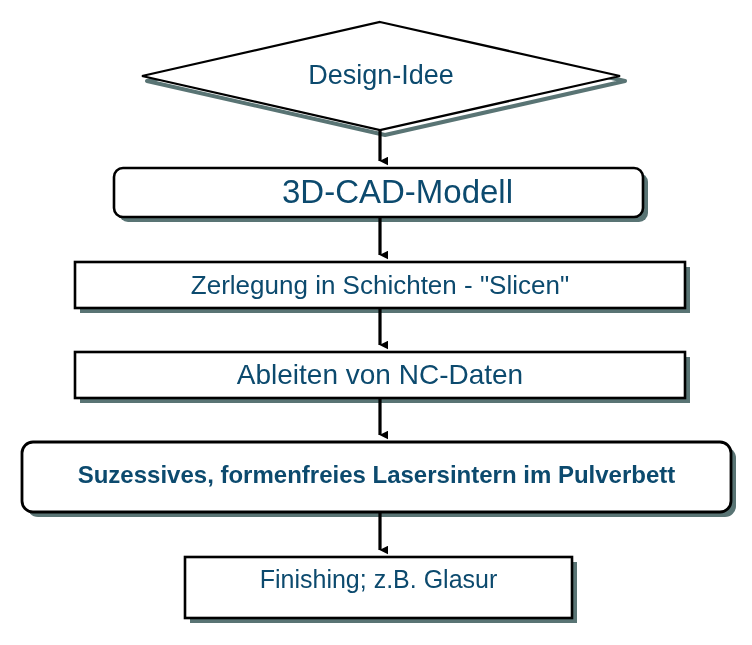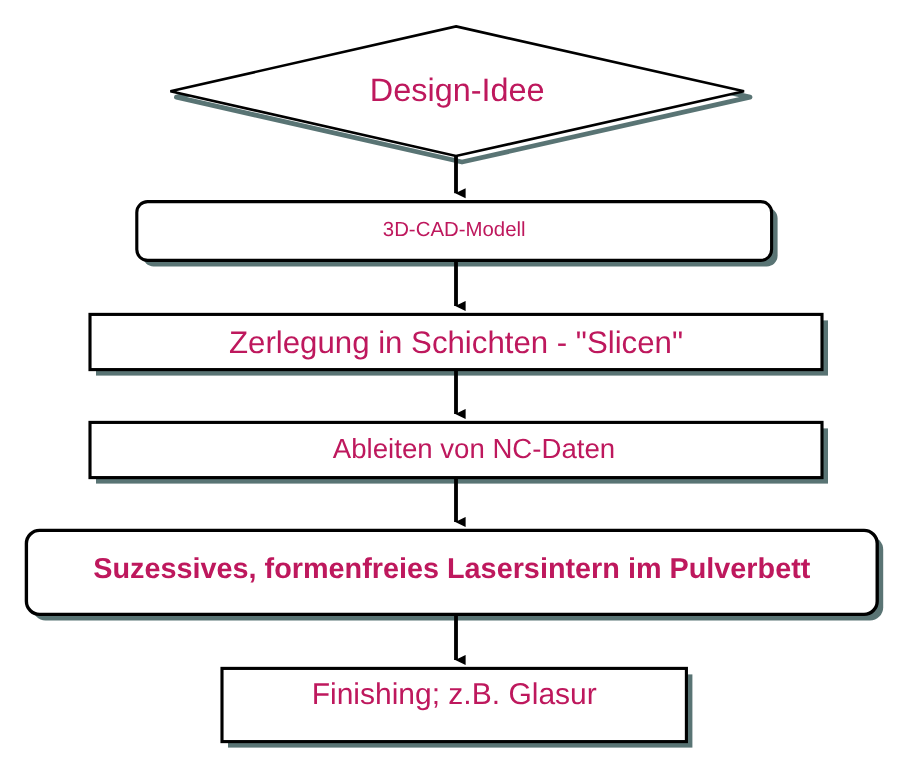--- a/index.html
+++ b/index.html
@@ -22,33 +22,33 @@
     top: 0;
     width: 752px;
     height: 645px;
   }
   .node-label {
     position: absolute;
     display: flex;
     align-items: center;
     justify-content: center;
     text-align: left;
-    color: #be185d;
+    color: #0c4a6e;
     white-space: nowrap;
     pointer-events: none;
     line-height: 1.1;
   }
   .lbl-regular { font-weight: normal; }
   .lbl-bold    { font-weight: bold; }
 
   
   #label-design-idee      { left:142px; top: 22px; width:478px; height:108px; font-size:27px; }
-  #label-cad-modell       { left:114px; top:168px; width:529px; height: 49px; font-size:17px; }
+  #label-cad-modell       { left:114px; top:168px; width:529px; height: 49px; font-size:33px;padding-left:19px; }
   #label-slicen           { left: 75px; top:262px; width:610px; height: 46px; font-size:26px; }
-  #label-nc-daten         { left: 90px; top:352px; width:610px; height: 46px; font-size:23px; }
+  #label-nc-daten         { left: 75px; top:352px; width:610px; height: 46px; font-size:28px; }
   #label-lasersintern     { left: 22px; top:442px; width:709px; height: 66px; font-size:24px; }
   #label-finishing        { left:185px; top:557px; width:387px; height: 45px; font-size:25px; }
 </style>
 </head>
 <body>
 
 <div id="canvas">
 
   <svg id="flow-svg" viewBox="0 0 752 645" xmlns="http://www.w3.org/2000/svg">
 

